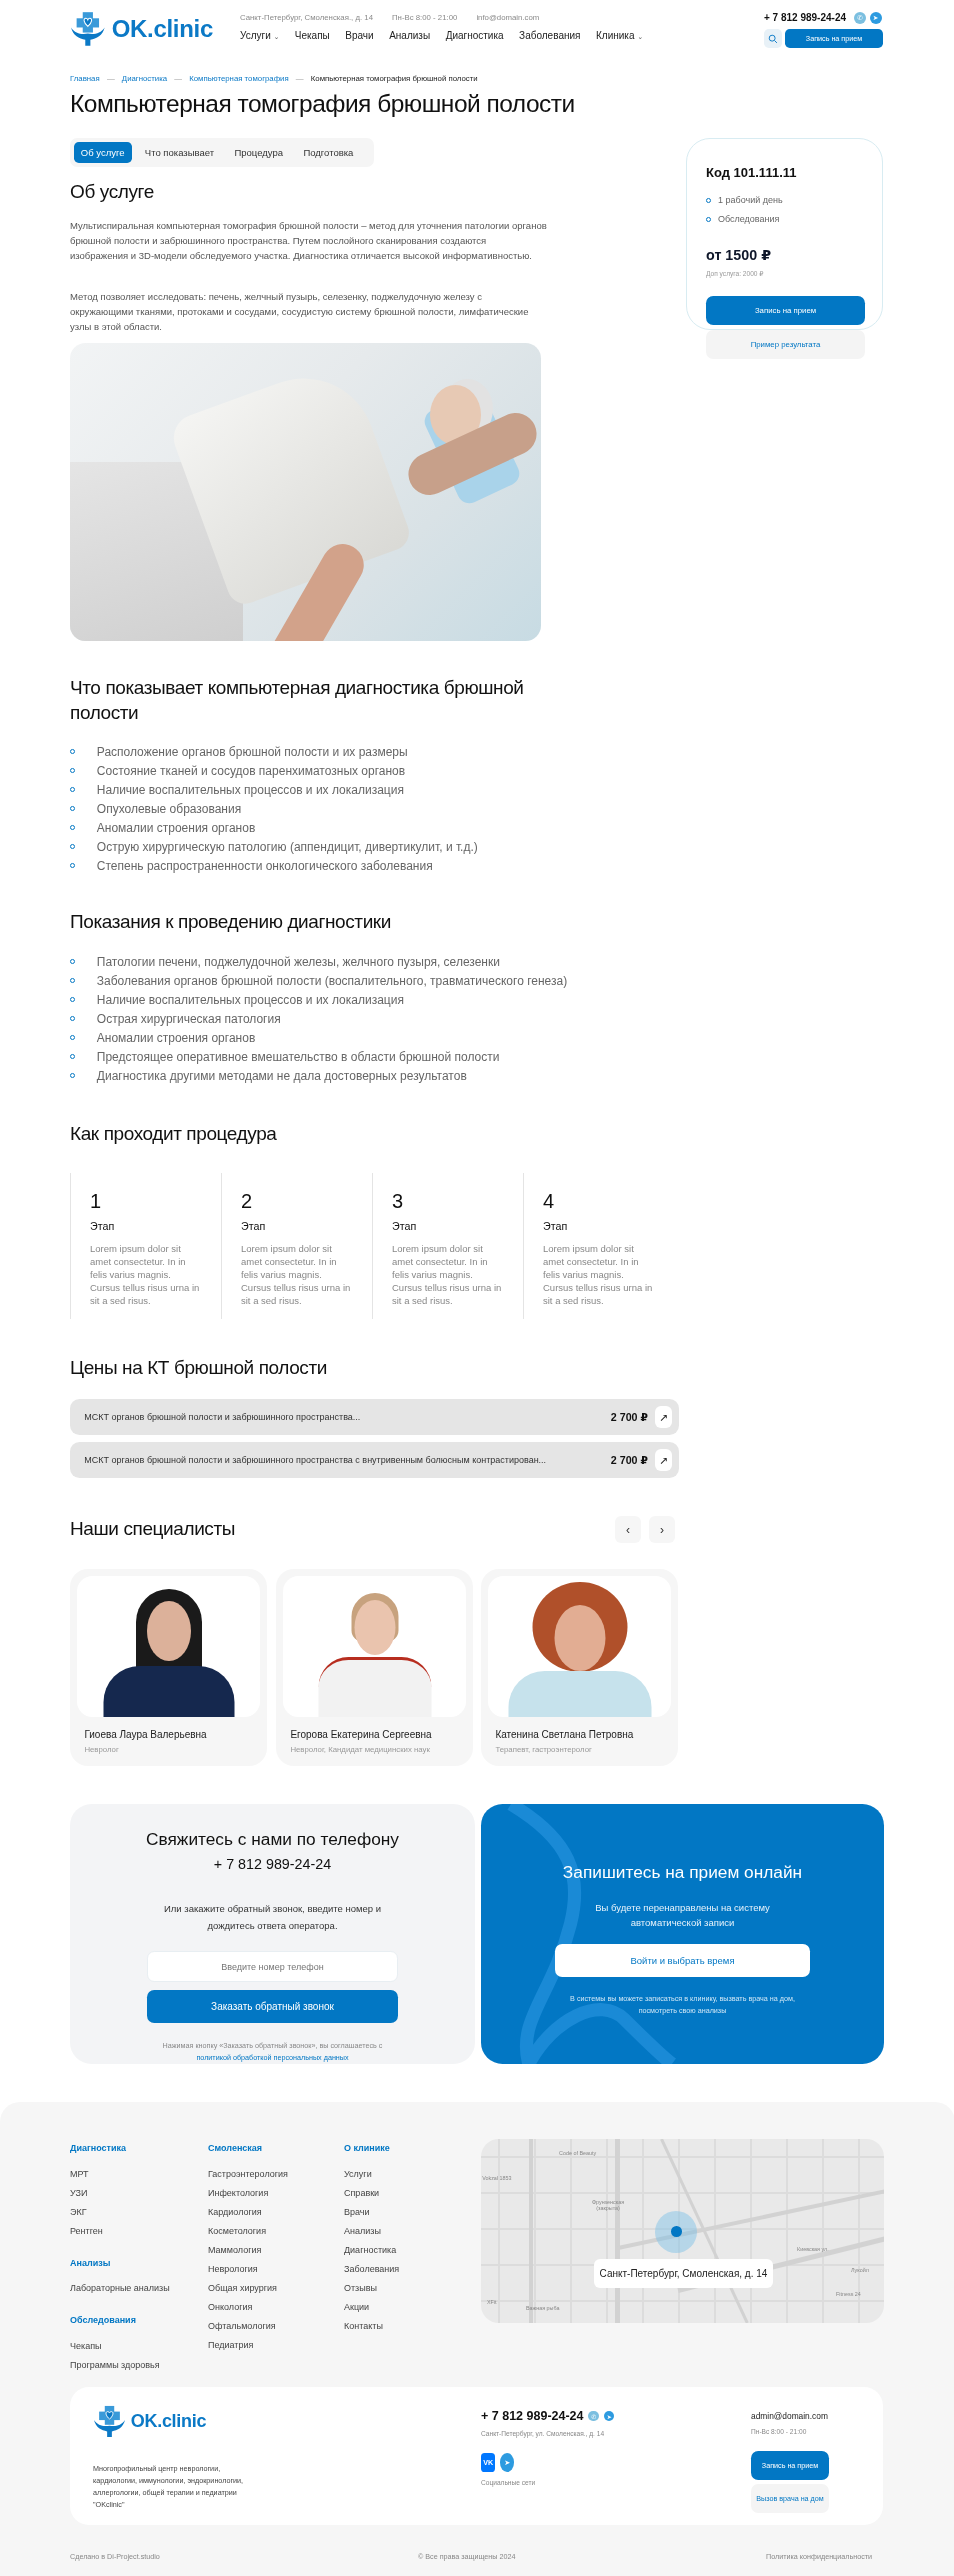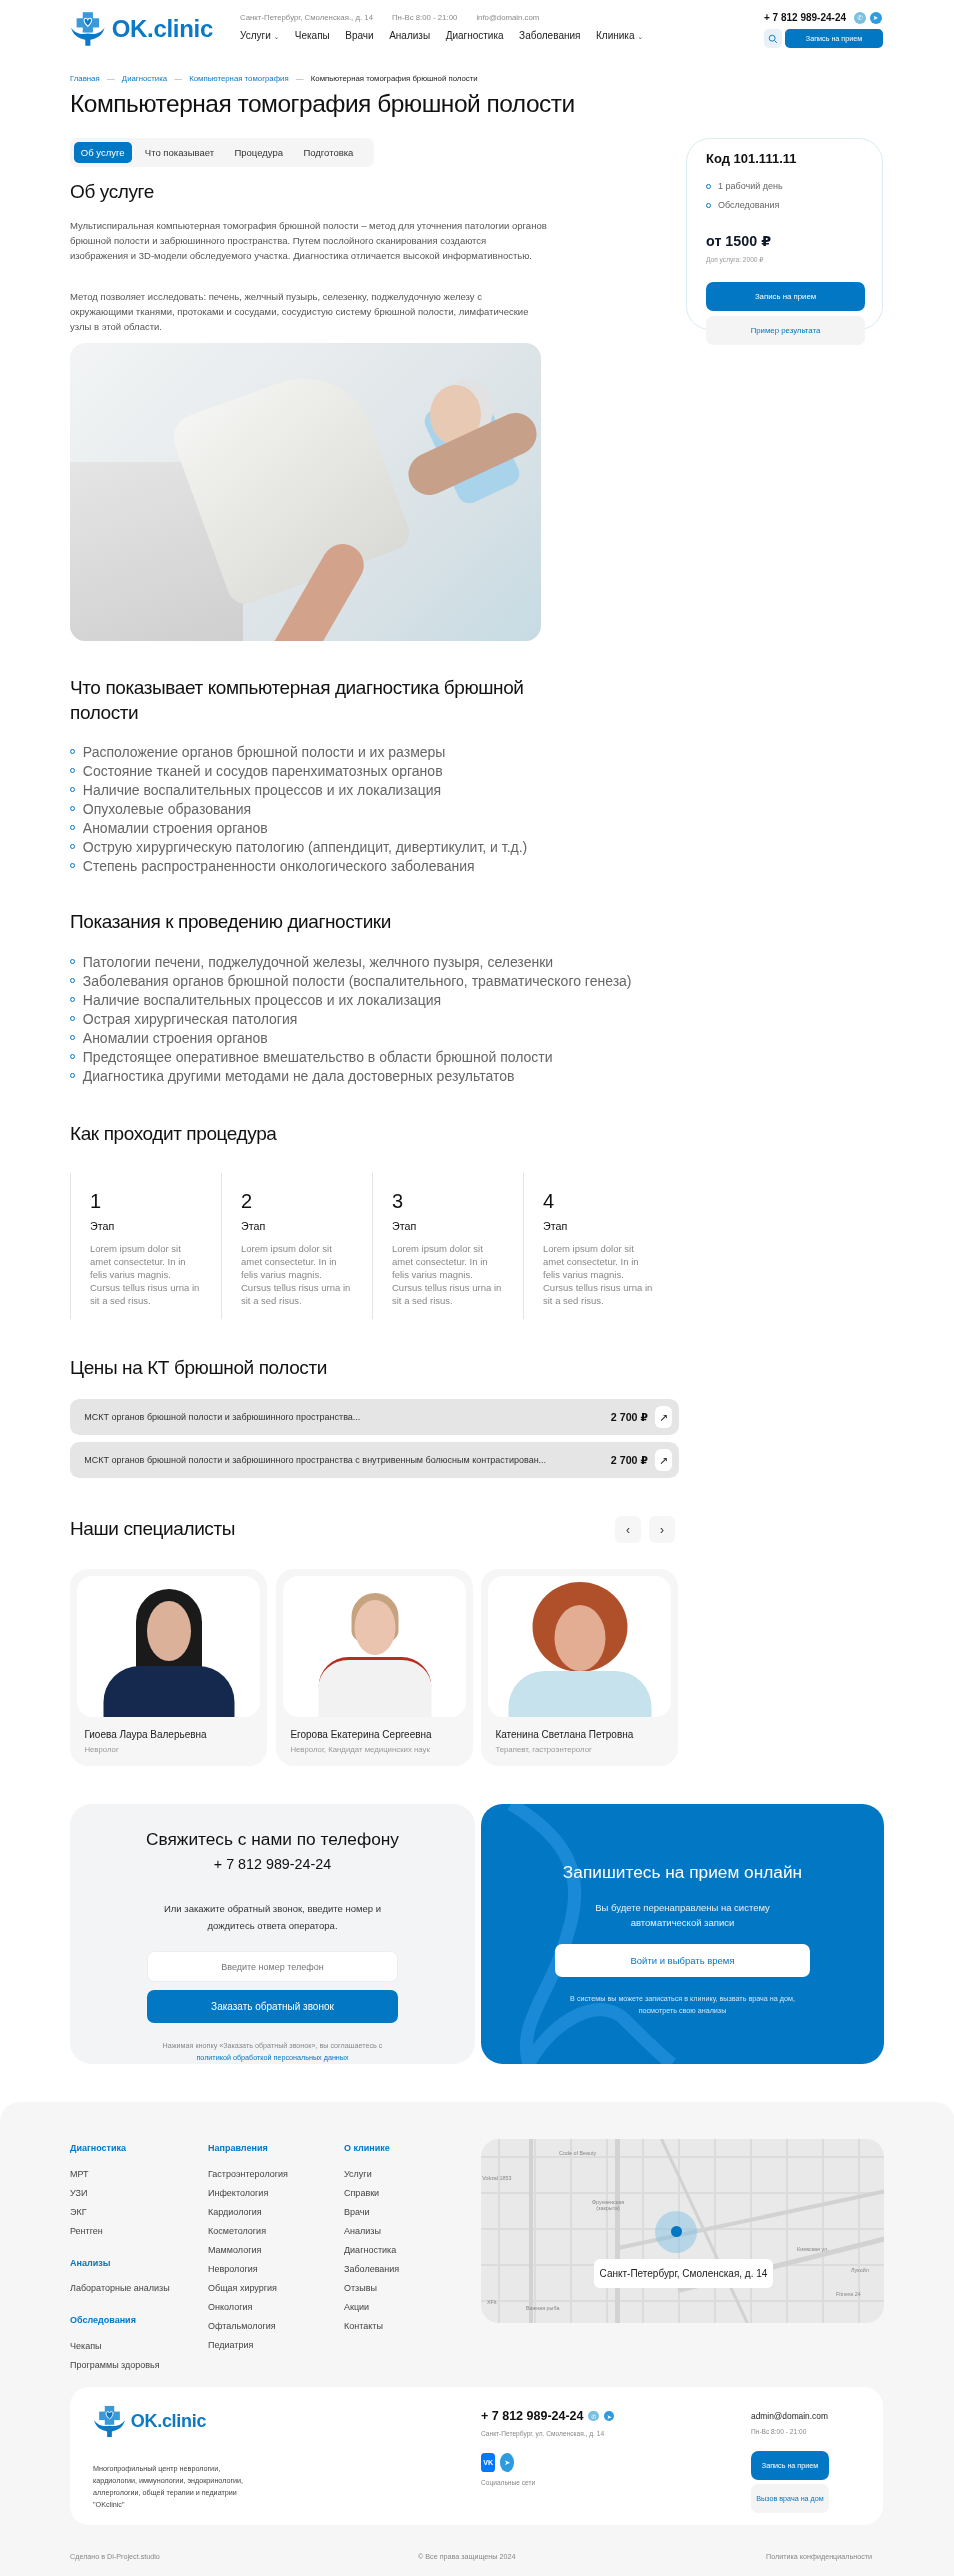--- a/index.html
+++ b/index.html
@@ -37,34 +37,34 @@
   .photo { left: 70px; top: 343px; width: 471px; height: 298px; border-radius: 15.5px; overflow: hidden;
            background: linear-gradient(135deg, #f2f4f5 0%, #e6eaec 40%, #d9e2e6 70%, #c7dbe3 100%); }
   .photo .scanner { position:absolute; left: 125px; top: 42px; width: 191px; height: 197px; background: linear-gradient(160deg,#f5f5f3,#d9d9d5); border-radius: 24px 72px 18px 18px; transform: rotate(-20deg); }
   .photo .pillow { position:absolute; right: 36px; top: 54px; width: 66px; height: 101px; background:#a9d3ea; border-radius: 12px; transform: rotate(-25deg);}
   .photo .head { position:absolute; right: 60px; top: 42px; width: 51px; height: 60px; background:#e7c9b4; border-radius: 50%; box-shadow: 12px -6px 0 0 #e2e2e2; }
   .photo .arm1 { position:absolute; right: 0px; top: 90px; width: 137px; height: 42px; background:#c7a08a; border-radius: 24px; transform: rotate(-25deg); }
   .photo .arm2 { position:absolute; left: 167px; bottom: 6px; width: 155px; height: 42px; background:#d2a28a; border-radius: 24px; transform: rotate(-60deg); }
   .photo .legs { position:absolute; left: 0; top: 119px; width: 173px; height: 179px; background: linear-gradient(160deg,#e5e5e5,#cfcfcf); border-radius: 0 48px 0 0; }
 
   
-  .aside { left: 686px; top: 138px; width: 197px; height: 192px; border: 0.6px solid #d8ecf2; border-radius: 24px; padding: 5px 19px; background:#fff; }
+  .aside { left: 686px; top: 138px; width: 197px; height: 192px; border: 0.6px solid #d8ecf2; border-radius: 24px; padding: 19px 19px; background:#fff; }
   .aside .code { font-size: 13px; font-weight: 600; color: #111; margin-top: 7.2px; }
   .aside ul { list-style: none; margin-top: 10.7px; }
   .aside li { font-size: 9px; color: #666; display: flex; align-items: center; gap: 7.2px; height: 19px; }
   .dot { width: 4.8px; height: 4.8px; border-radius: 50%; border: 1.5px solid #0277c4; display: inline-block; flex-shrink: 0; }
   .aside .price { font-size: 14.3px; font-weight: 600; color: #0f172a; margin-top: 18px; }
   .aside .extra { font-size: 6.6px; color: #999; margin-top: 7.2px; }
   .btn-blue { background: #0277c4; color: #fff; border-radius: 7.2px; display:flex; align-items:center; justify-content:center; }
   .btn-grey { background: #f4f4f4; color: #0277c4; border-radius: 7.2px; display:flex; align-items:center; justify-content:center; }
   .aside .b1 { width: 159px; height: 29px; margin-top: 18px; font-size: 7.8px; }
   .aside .b2 { width: 159px; height: 29px; margin-top: 4.8px; font-size: 7.8px; }
 
   ul.blist { position: absolute; left: 70px; list-style: none; }
-  ul.blist li { font-size: 14px; color: #666; height: 19px; display: flex; align-items: center; gap: 8px; }
+  ul.blist li { font-size: 12px; color: #666; height: 19px; display: flex; align-items: center; gap: 22px; }
 
   
   .steps { left: 70px; top: 1173px; width: 609px; height: 146px; display: flex; }
   .step { width: 151px; border-left: 0.6px solid #e4e4e4; padding: 16.7px 19px 0 19px; }
   .step .num { font-size: 20px; color: #111; font-weight: 400; }
   .step .title { font-size: 10.7px; color: #111; margin-top: 7px; font-weight: 500; }
   .step .txt { font-size: 9.5px; color: #888; margin-top: 10.7px; line-height: 13px; }
 
   
   .prow { left: 70px; width: 609px; height: 36px; background: #e5e5e5; border-radius: 9.5px; display: flex; align-items: center; padding: 0 7.2px 0 14.3px; }
@@ -386,21 +386,21 @@
   <div class="flink">ЭКГ</div>
   <div class="flink">Рентген</div>
   <div class="fhead" style="margin-top:13px;">Анализы</div>
   <div class="flink">Лабораторные анализы</div>
   <div class="fhead" style="margin-top:13px;">Обследования</div>
   <div class="flink">Чекапы</div>
   <div class="flink">Программы здоровья</div>
 </div>
 
 <div class="abs fcol" style="left:208px;">
-  <div class="fhead">Направления</div>
+  <div class="fhead">Смоленская</div>
   <div class="flink">Гастроэнтерология</div>
   <div class="flink">Инфектология</div>
   <div class="flink">Кардиология</div>
   <div class="flink">Косметология</div>
   <div class="flink">Маммология</div>
   <div class="flink">Неврология</div>
   <div class="flink">Общая хирургия</div>
   <div class="flink">Онкология</div>
   <div class="flink">Офтальмология</div>
   <div class="flink">Педиатрия</div>

